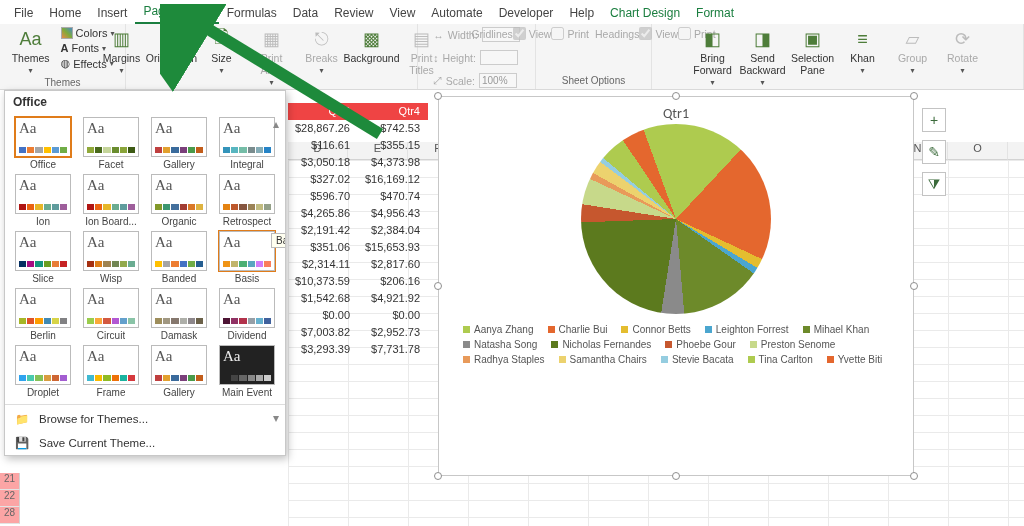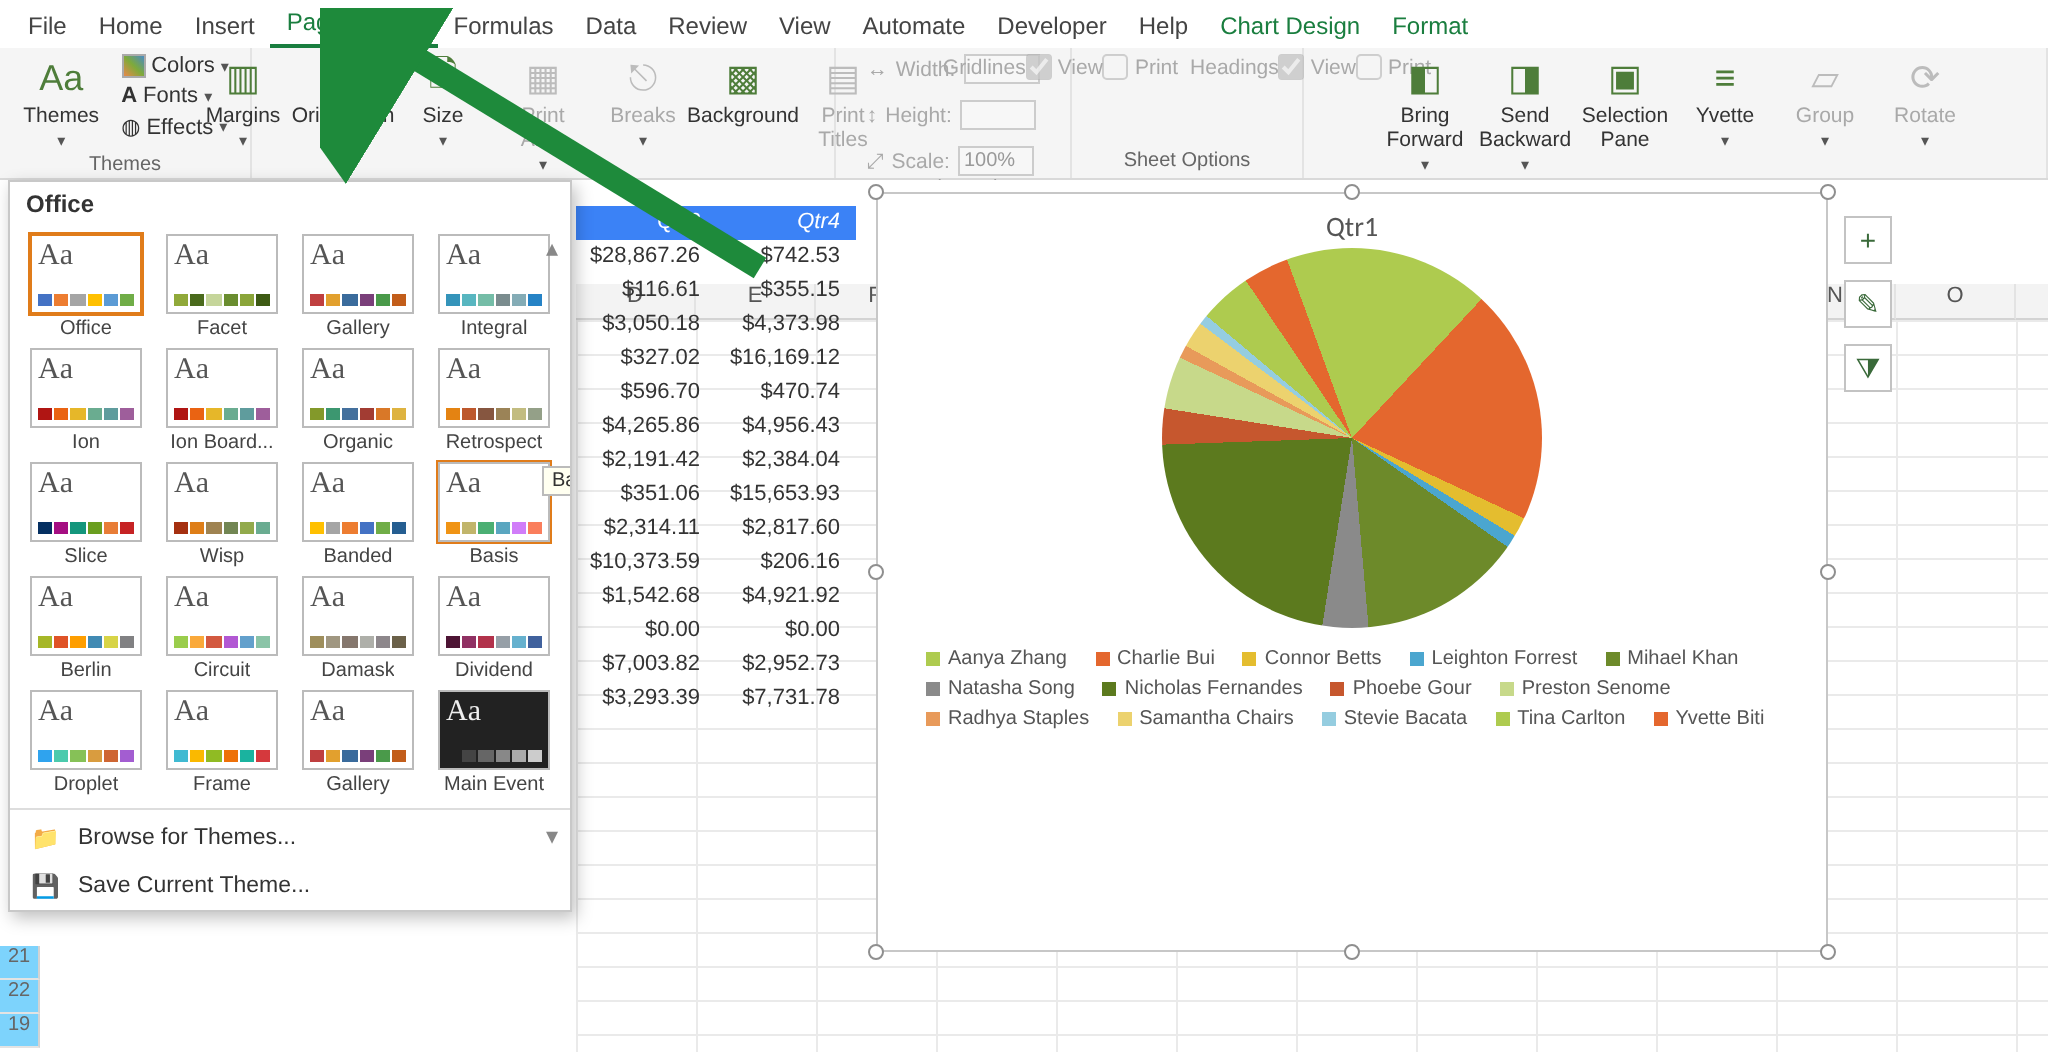--- a/index.html
+++ b/index.html
@@ -40,27 +40,27 @@
   .dd-scroll{position:absolute;right:2px;top:26px;bottom:30px;width:14px;display:flex;flex-direction:column;justify-content:space-between;align-items:center;color:#888;}
   .dd-sep{border-top:1px solid #ddd;margin:2px 0;}
   .dd-row{display:flex;align-items:center;gap:8px;padding:5px 10px;font-size:11.5px;cursor:pointer;}
   .dd-row .ic{width:16px;text-align:center;color:#555;}
   .tooltip{position:absolute;background:#fffff0;border:1px solid #bbb;padding:1px 4px;font-size:10px;color:#333;}
   
   .sheet{position:absolute;left:0;right:0;top:90px;bottom:0;background:#fff;}
   .col-heads{position:absolute;left:288px;top:52px;height:18px;display:flex;}
   .col-heads div{width:60px;border-right:1px solid #e3e3e3;border-bottom:1px solid #d3d3d3;text-align:center;font-size:11px;color:#555;background:#f3f3f3;}
   .row-heads{position:absolute;left:0;top:383px;width:20px;}
-  .row-heads div{height:17px;border-bottom:1px solid #e3e3e3;border-right:1px solid #d3d3d3;text-align:center;font-size:10px;color:#666;background:#7dd3fc;}
+  .row-heads div{height:17px;border-bottom:1px solid #e3e3e3;border-right:1px solid #d3d3d3;text-align:center;font-size:10px;color:#666;background:#fca5a5;}
   .gridlines{position:absolute;left:288px;top:70px;right:0;bottom:0;
      background-image:linear-gradient(#eaeaea 1px,transparent 1px),linear-gradient(90deg,#eaeaea 1px,transparent 1px);
      background-size:60px 17px;}
   
   .dtable{position:absolute;left:288px;top:103px;font-size:11px;}
-  .dhead{display:flex;background:#3b82f6;color:#fff;font-style:italic;height:17px;}
+  .dhead{display:flex;background:#ef4444;color:#fff;height:17px;}
   .dhead div{width:70px;text-align:right;padding-right:8px;line-height:17px;}
   .drow{display:flex;height:17px;}
   .drow div{width:70px;text-align:right;padding-right:8px;line-height:17px;}
   
   .chart{position:absolute;left:438px;top:96px;width:476px;height:380px;background:#fff;border:1px solid #c7c7c7;}
   .chart .handle{position:absolute;width:8px;height:8px;background:#fff;border:1px solid #8f8f8f;border-radius:50%;}
   .hh-n{top:-5px;left:50%;margin-left:-4px;} .hh-s{bottom:-5px;left:50%;margin-left:-4px;}
   .hh-e{right:-5px;top:50%;margin-top:-4px;} .hh-w{left:-5px;top:50%;margin-top:-4px;}
   .hh-ne{top:-5px;right:-5px;} .hh-nw{top:-5px;left:-5px;} .hh-se{bottom:-5px;right:-5px;} .hh-sw{bottom:-5px;left:-5px;}
   .chart-title{text-align:center;font-size:14px;color:#555;padding-top:8px;font-family:Calibri,Arial,sans-serif;}
@@ -209,21 +209,21 @@
           <span class="ic">◨</span>
           <span>Send Backward</span>
           <span class="chev">▾</span>
         </div>
       <div class="big-btn">
           <span class="ic">▣</span>
           <span>Selection Pane</span>
         </div>
       <div class="big-btn">
           <span class="ic">≡</span>
-          <span>Yvette</span>
+          <span>Khan</span>
           <span class="chev">▾</span>
         </div>
       <div class="big-btn dis">
           <span class="ic">▱</span>
           <span>Group</span>
           <span class="chev">▾</span>
         </div>
       <div class="big-btn dis">
           <span class="ic">⟳</span>
           <span>Rotate</span>
@@ -247,21 +247,21 @@
       <div>L</div>
       <div>M</div>
       <div>N</div>
       <div>O</div>
       <div>P</div>
     </div>
   <div class="gridlines"></div>
   <div class="row-heads" id="rowheads">
       <div>21</div>
       <div>22</div>
-      <div>19</div>
+      <div>28</div>
     </div>
 </div>
 
 <div class="dtable">
   <div class="dhead" id="dhead">
       <div>Qtr3</div>
       <div>Qtr4</div>
     </div>
   <div id="dbody">
       <div class="drow">

